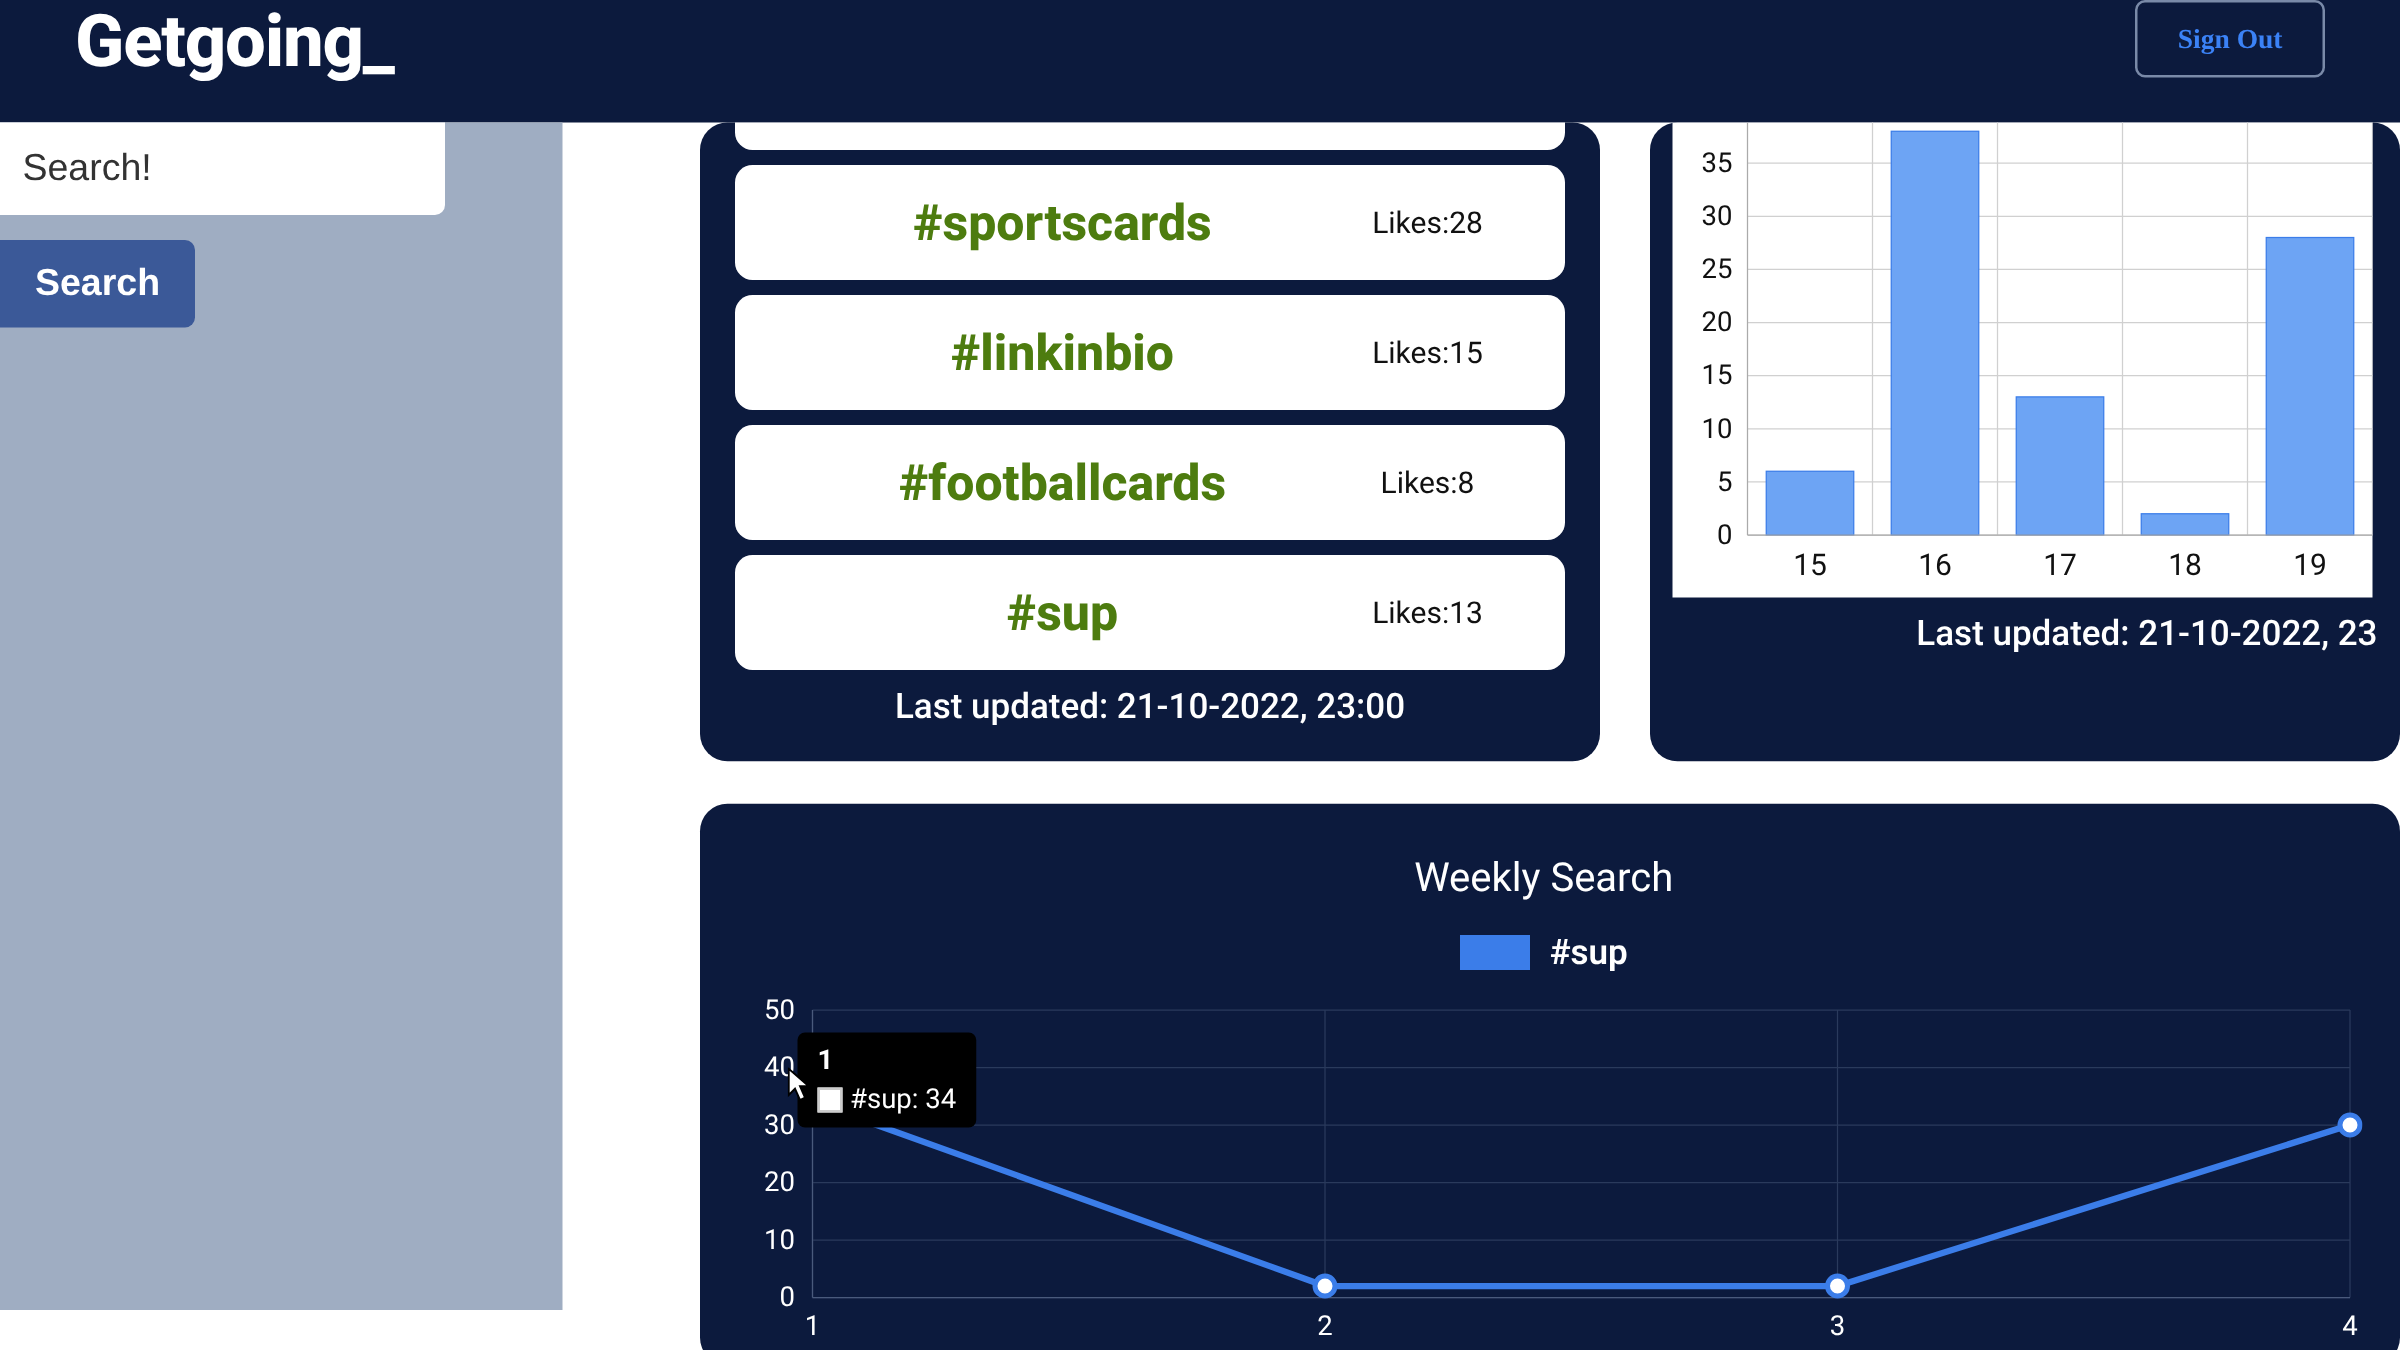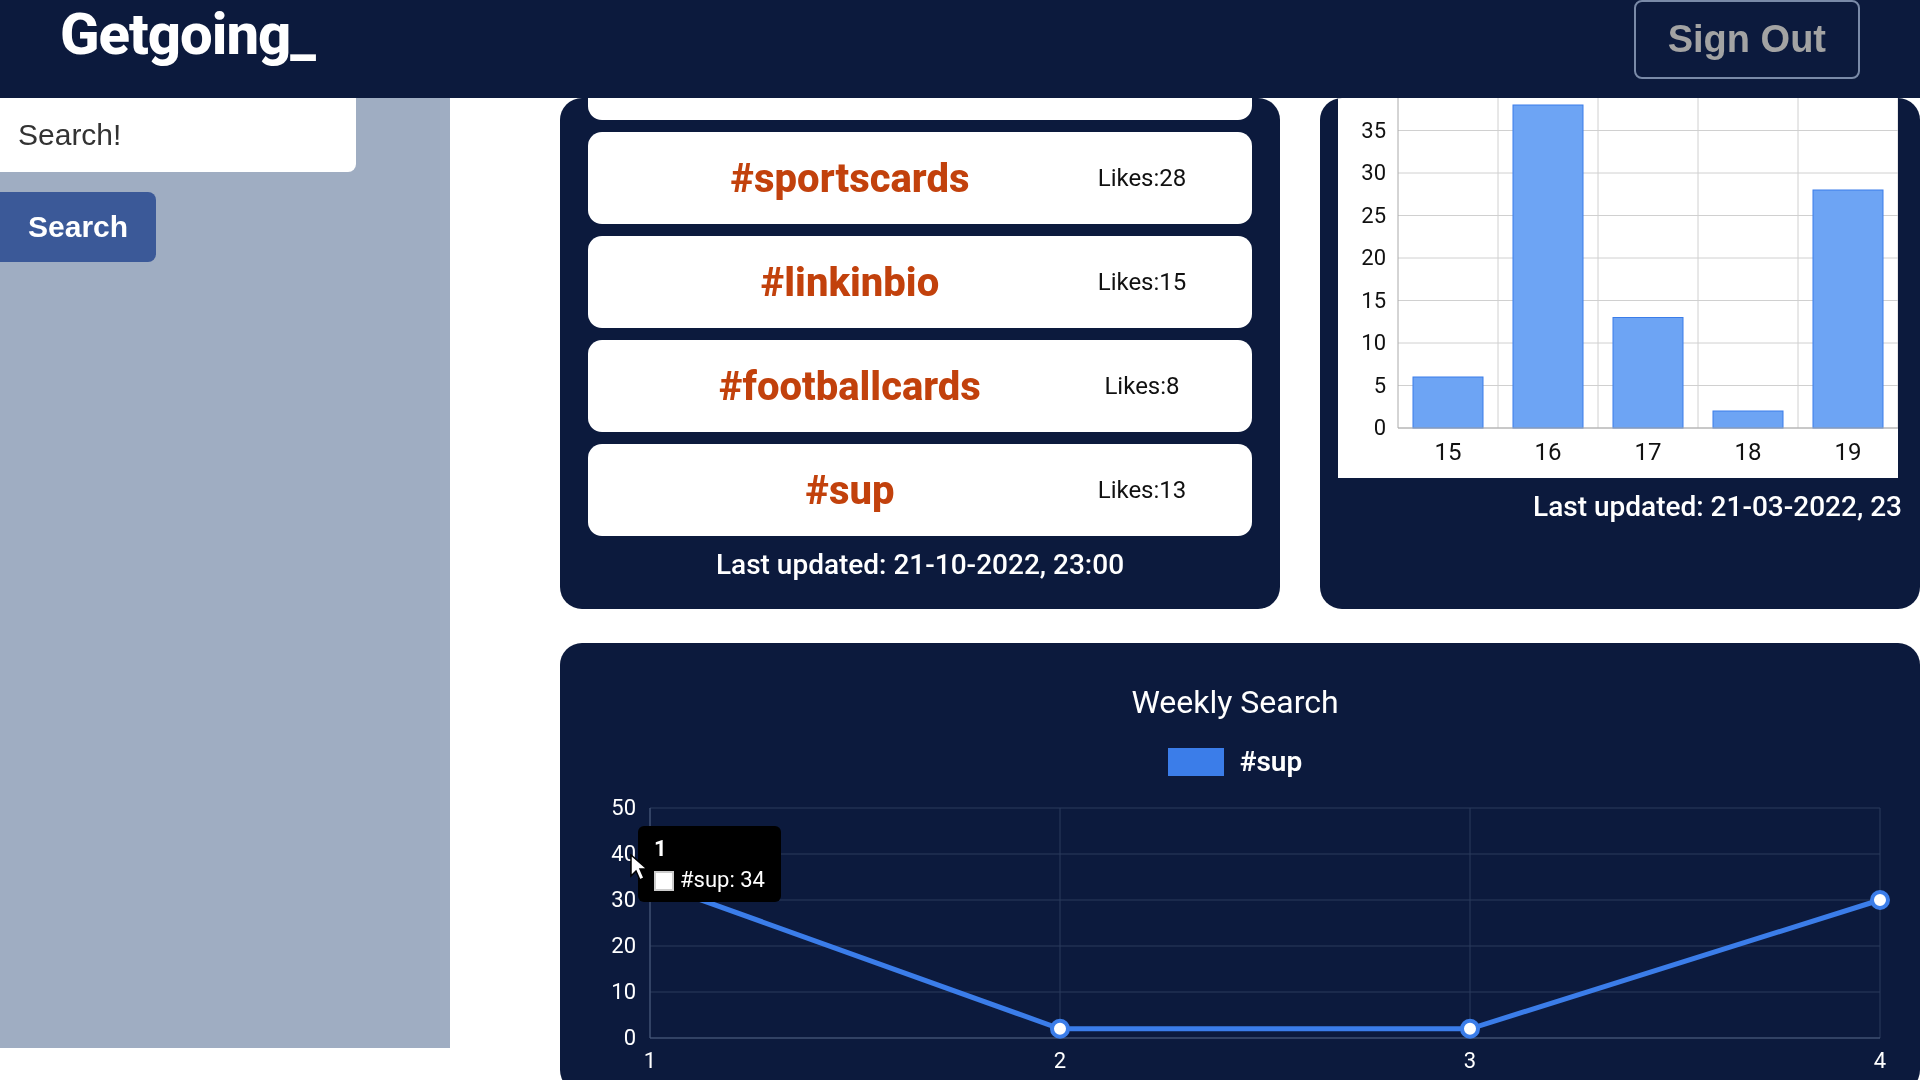--- a/index.html
+++ b/index.html
@@ -20,26 +20,27 @@
     }
     .logo {
       color: #fff;
       font-size: 58px;
       font-weight: 800;
       letter-spacing: -1px;
     }
     .signout {
       background: #0c1a3d;
       border: 2px solid #7a8aa8;
-      color: #a3a3a3;
-      font-size: 38px;
+      color: #3b82f6;
+      font-size: 22px;
       font-weight: 700;
       padding: 16px 32px;
       border-radius: 8px;
       cursor: pointer;
+      font-family: Liberation Serif, serif;
     }
     .content {
       display: flex;
       height: calc(100% - 130px);
     }
     .sidebar {
       width: 520px;
       background: #9fadc2;
       padding: 0;
     }
@@ -92,21 +93,21 @@
       margin-bottom: 12px;
       display: flex;
       align-items: center;
       padding: 0 40px;
       justify-content: space-between;
     }
     .ht-entry.blank { height: 22px; margin-top: -20px; border-radius: 0 0 14px 14px; }
     .ht-name {
       font-size: 40px;
       font-weight: 800;
-      color: #c2410c;
+      color: #4d7c0f;
       flex: 1;
       text-align: center;
     }
     .ht-likes {
       font-size: 24px;
       color: #111;
       width: 140px;
       text-align: center;
     }
     .card-footer {
@@ -257,21 +258,21 @@
               <rect x="375" y="333" width="70" height="17" fill="#6da4f4" stroke="#3b7de9" stroke-width="1"></rect>
               <text x="410" y="382" text-anchor="middle" font-size="24" fill="#111">18</text>
               <line x1="460" y1="10" x2="460" y2="350" stroke="#d0d0d0"></line>
               <rect x="475" y="112.00000000000003" width="70" height="237.99999999999997" fill="#6da4f4" stroke="#3b7de9" stroke-width="1"></rect>
               <text x="510" y="382" text-anchor="middle" font-size="24" fill="#111">19</text>
               <line x1="560" y1="10" x2="560" y2="350" stroke="#d0d0d0"></line>
               <line x1="60" y1="10" x2="60" y2="350" stroke="#aaa"></line>
               <line x1="60" y1="350" x2="560" y2="350" stroke="#aaa"></line>
             </svg>
         </div>
-        <div class="card-footer" style="text-align:right; padding-right:0; margin-right:-10px;">Last updated: 21-03-2022, 23</div>
+        <div class="card-footer" style="text-align:right; padding-right:0; margin-right:-10px;">Last updated: 21-10-2022, 23</div>
       </div>
     </div>
 
     <div class="card line-card">
       <div class="line-title">Weekly Search</div>
       <div class="legend">
         <span class="legend-swatch"></span>
         <span class="legend-label">#sup</span>
       </div>
       <div class="line-chart-wrap">

